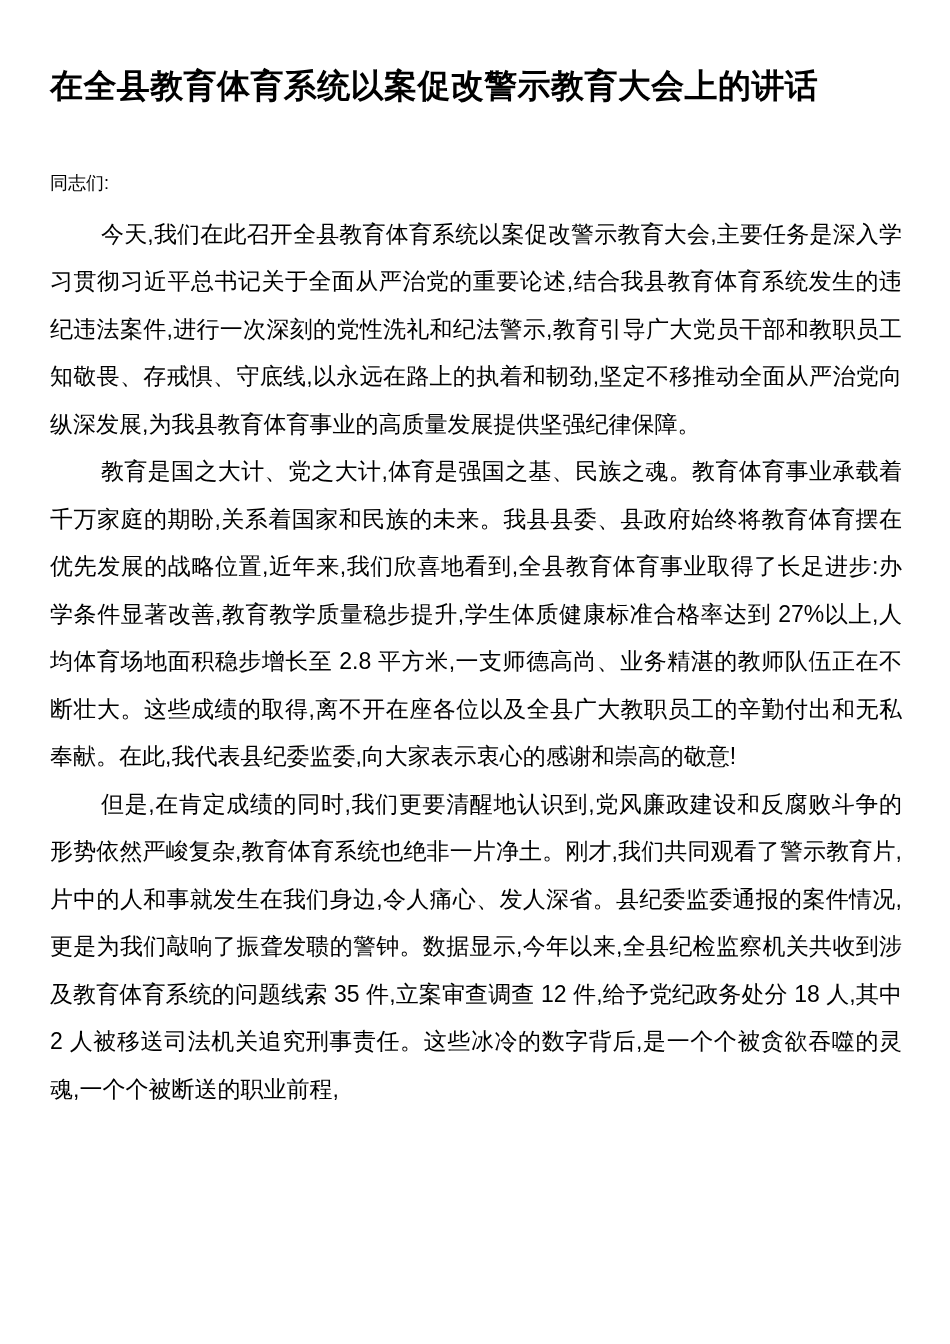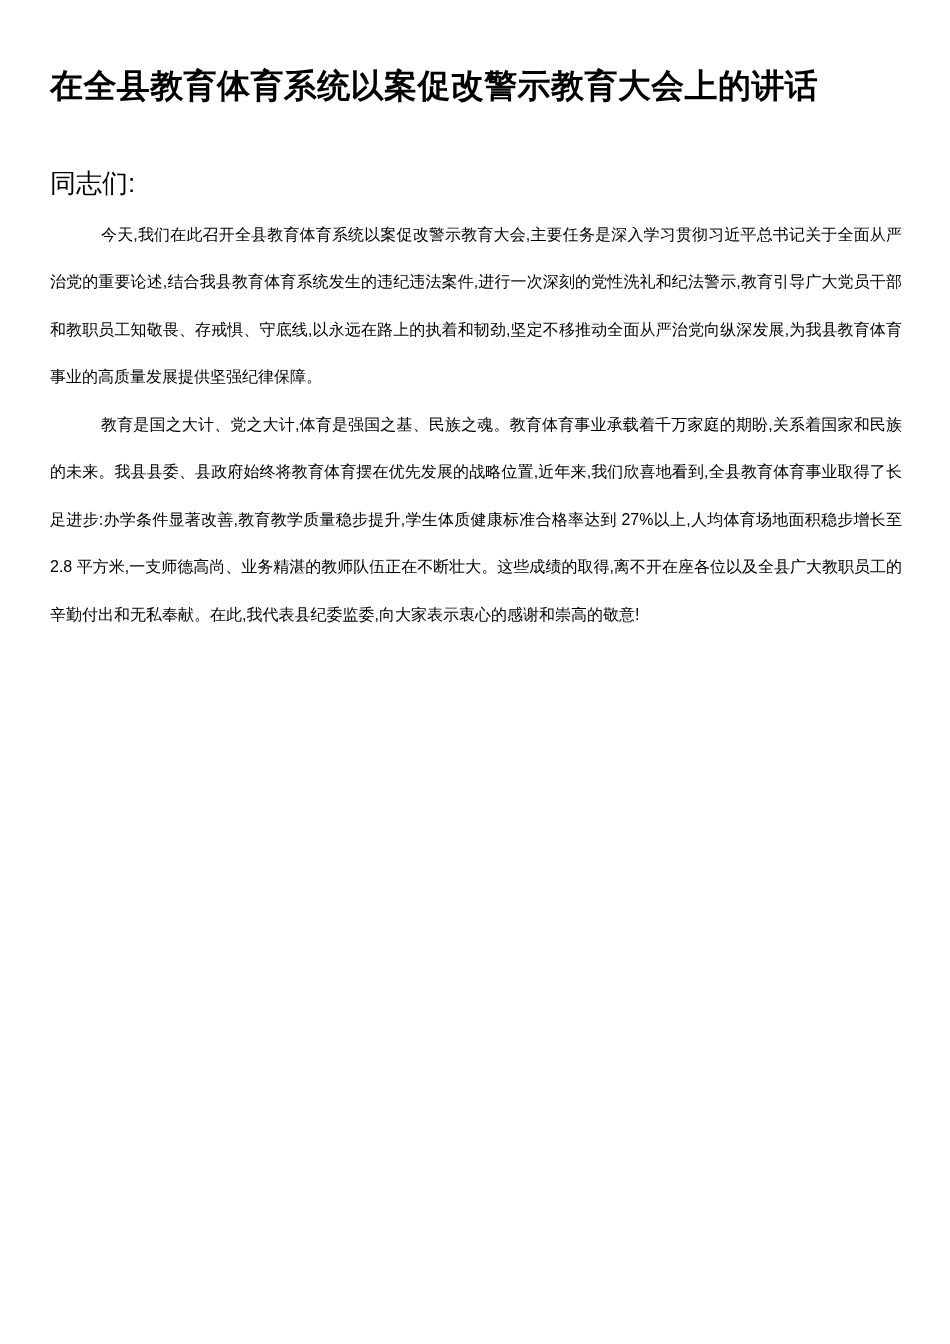--- a/index.html
+++ b/index.html
@@ -32,29 +32,29 @@
     color: #000000;
     white-space: nowrap;
   }
   .body-block {
     position: absolute;
     top: 160px;
     left: 50px;
     width: 852px;
   }
   .salutation {
-    font-size: 26px;
+    font-size: 18px;
     line-height: 47.5px;
     text-align: justify;
     text-align-last: left;
     letter-spacing: 0px;
     margin: 0 0 3px 0;
   }
   .para {
-    font-size: 16px;
+    font-size: 23px;
     line-height: 47.5px;
     text-align: justify;
     text-align-last: left;
     text-indent: 51px;
     margin: 0;
     letter-spacing: 0px;
     word-break: break-all;
   }
   .para + .para {
     margin-top: 0px;
@@ -68,16 +68,17 @@
   <div class="doc-title">在全县教育体育系统以案促改警示教育大会上的讲话</div>
 
   <div class="body-block">
 
     <p class="salutation">同志们:</p>
 
     <p class="para">今天,我们在此召开全县教育体育系统以案促改警示教育大会,主要任务是深入学习贯彻习近平总书记关于全面从严治党的重要论述,结合我县教育体育系统发生的违纪违法案件,进行一次深刻的党性洗礼和纪法警示,教育引导广大党员干部和教职员工知敬畏、存戒惧、守底线,以永远在路上的执着和韧劲,坚定不移推动全面从严治党向纵深发展,为我县教育体育事业的高质量发展提供坚强纪律保障。</p>
 
     <p class="para">教育是国之大计、党之大计,体育是强国之基、民族之魂。教育体育事业承载着千万家庭的期盼,关系着国家和民族的未来。我县县委、县政府始终将教育体育摆在优先发展的战略位置,近年来,我们欣喜地看到,全县教育体育事业取得了长足进步:办学条件显著改善,教育教学质量稳步提升,学生体质健康标准合格率达到 27%以上,人均体育场地面积稳步增长至 2.8 平方米,一支师德高尚、业务精湛的教师队伍正在不断壮大。这些成绩的取得,离不开在座各位以及全县广大教职员工的辛勤付出和无私奉献。在此,我代表县纪委监委,向大家表示衷心的感谢和崇高的敬意!</p>
 
+    <p class="para">但是,在肯定成绩的同时,我们更要清醒地认识到,党风廉政建设和反腐败斗争的形势依然严峻复杂,教育体育系统也绝非一片净土。刚才,我们共同观看了警示教育片,片中的人和事就发生在我们身边,令人痛心、发人深省。县纪委监委通报的案件情况,更是为我们敲响了振聋发聩的警钟。数据显示,今年以来,全县纪检监察机关共收到涉及教育体育系统的问题线索 35 件,立案审查调查 12 件,给予党纪政务处分 18 人,其中 2 人被移送司法机关追究刑事责任。这些冰冷的数字背后,是一个个被贪欲吞噬的灵魂,一个个被断送的职业前程,</p>
 
   </div>
 
 </div>
 
 </body></html>

